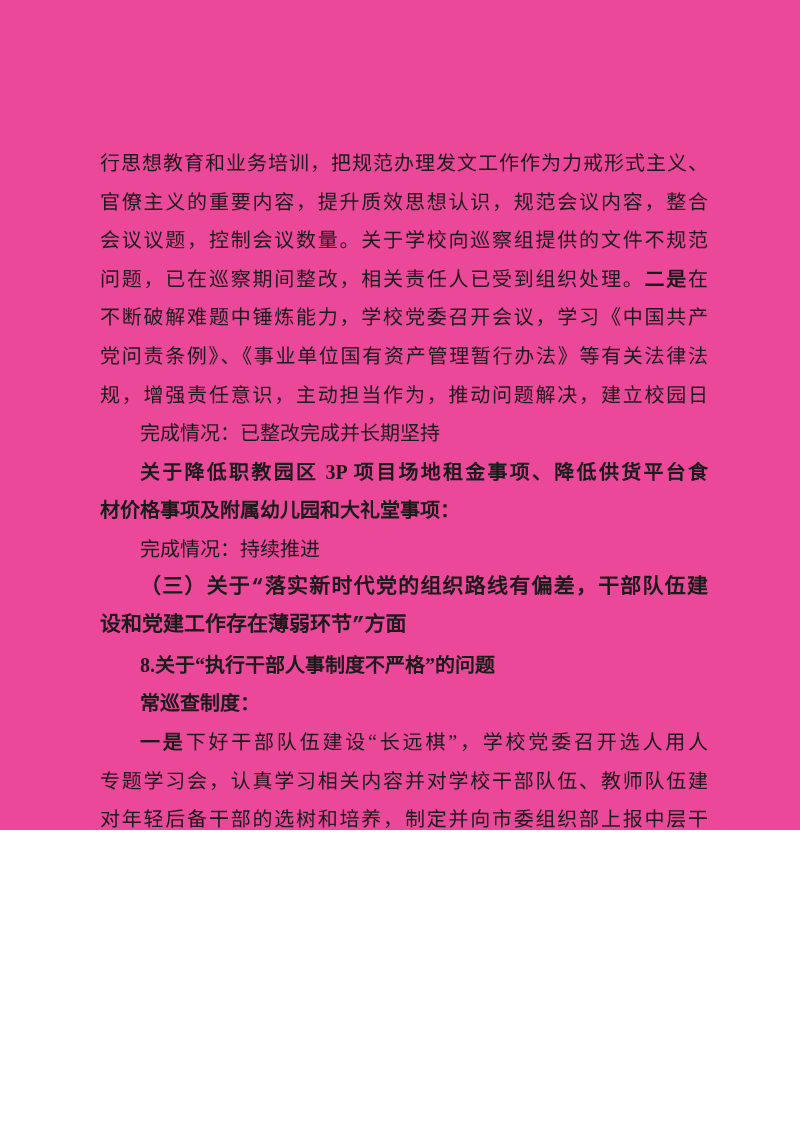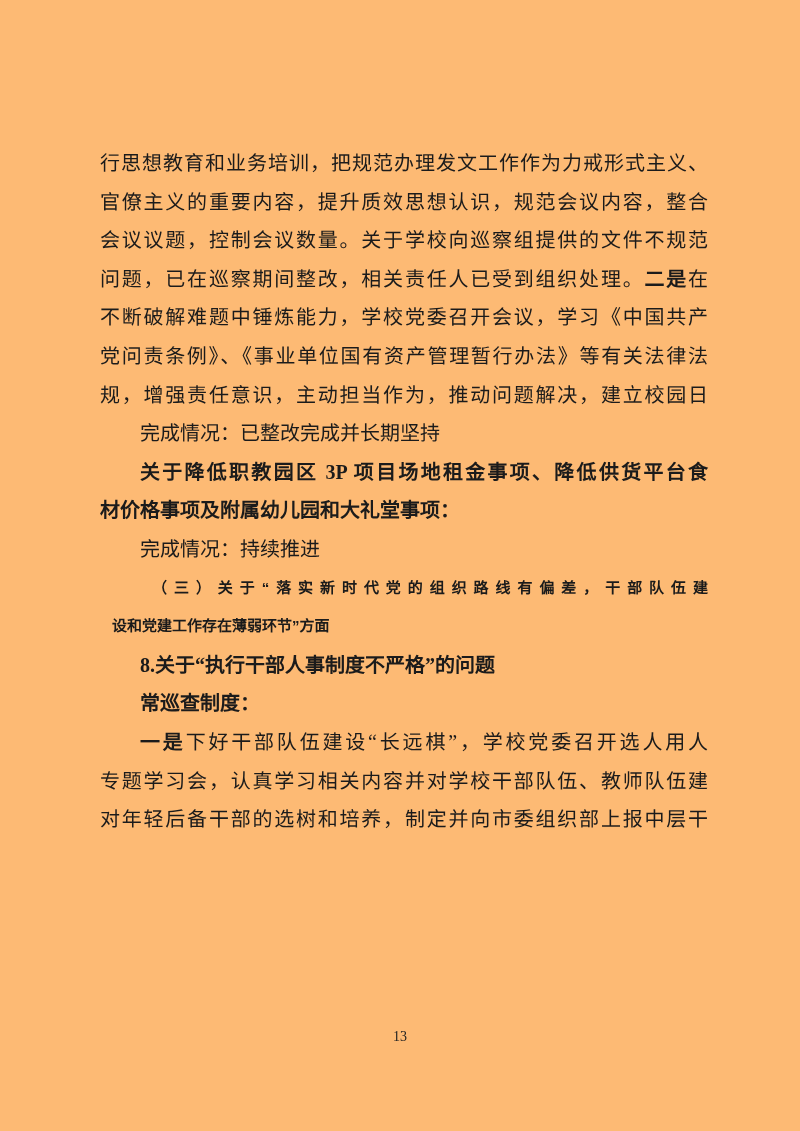--- a/index.html
+++ b/index.html
@@ -3,22 +3,22 @@
 <meta charset="utf-8">
 <style>
   html, body {
     margin: 0;
     padding: 0;
     background: #ffffff;
   }
   .page {
     position: relative;
     width: 800px;
-    height: 1131px;
-    background: #fdba74;
+    height: 830px;
+    background: #ec4899;
     overflow: hidden;
     font-family: "Liberation Serif", "DejaVu Serif", serif;
     color: #1b1b1b;
   }
   .content {
     position: absolute;
     left: 100px;
     top: 144px;
     width: 608px;
   }
@@ -29,21 +29,21 @@
     text-align: justify;
     text-justify: inter-character;
     white-space: normal;
     overflow: visible;
   }
   .line.full  { text-align-last: justify; }
   .line.indent { text-indent: 40px; }
   .line.style-body   { font-family: "Liberation Serif", "DejaVu Serif", serif; font-weight: 400; }
   .line.style-kaiti  { font-family: "Liberation Serif", "DejaVu Serif", serif; font-weight: 400; }
   .line.style-bold-serif { font-family: "Liberation Serif", "DejaVu Serif", serif; font-weight: 700; }
-  .line.style-bold-sans  { font-family: Liberation Sans, sans-serif; font-weight: 700; font-size: 15px; margin-left: 12px; }
+  .line.style-bold-sans  { font-family: Liberation Mono, monospace; font-weight: 700; font-size: 21px; }
   .seg { font: inherit; }
   .seg.bold { font-weight: 700; }
   .page-number {
     position: absolute;
     left: 0;
     top: 1028px;
     width: 100%;
     text-align: center;
     font-size: 14px;
     line-height: 18px;

